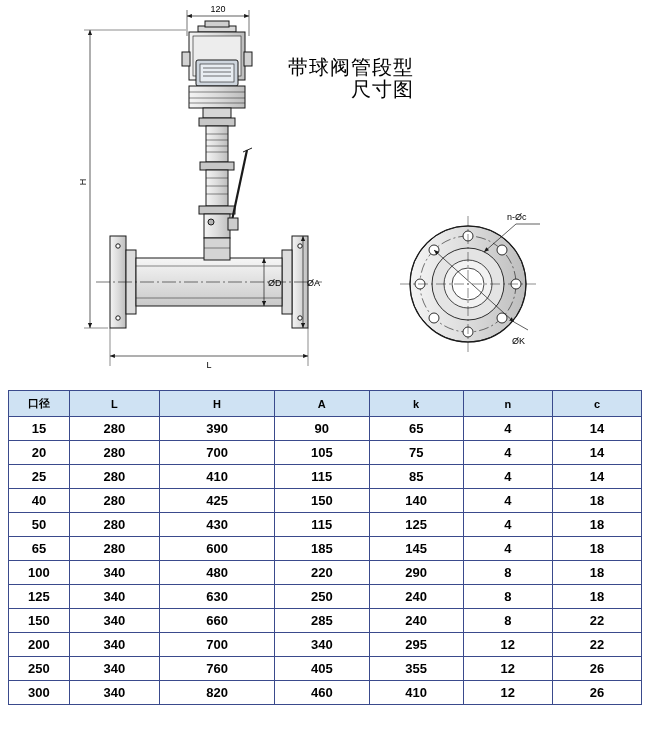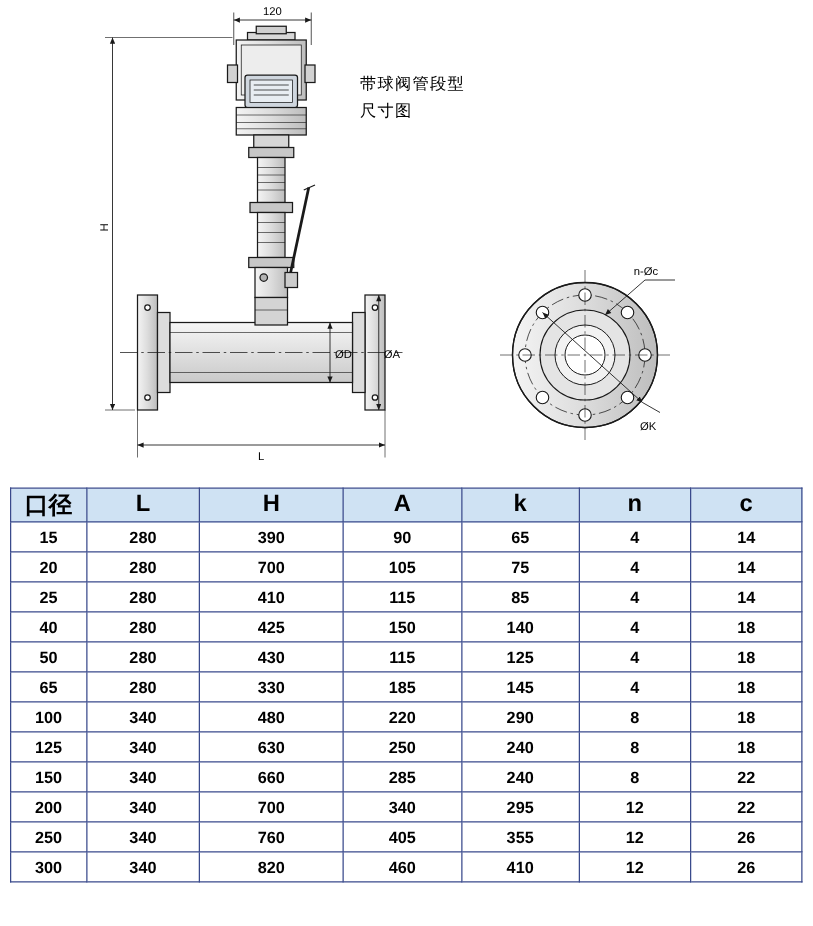--- a/index.html
+++ b/index.html
@@ -25,31 +25,31 @@
     width: 650px;
     height: 385px;
   }
   #drawing svg {
     display: block;
   }
   .title-cn {
     position: absolute;
     left: 288px;
     top: 56px;
-    font-size: 13px;
+    font-size: 20px;
     color: #000;
     line-height: 22px;
     letter-spacing: 1px;
     white-space: nowrap;
   }
   .title-cn div {
     text-align: center;
   }
   .title-cn .line2 {
-    text-align: left;
+    text-align: right;
   }
   
   #table-wrap {
     position: absolute;
     left: 8px;
     top: 390px;
     width: 634px;
   }
   table.dim {
     border-collapse: collapse;
@@ -61,21 +61,21 @@
     text-align: center;
     font-size: 13px;
     font-weight: bold;
     color: #000;
     height: 23px;
     padding: 0;
   }
   table.dim thead th {
     background: #cfe2f3;
     height: 25px;
-    font-size: 19px;
+    font-size: 11px;
   }
   table.dim tbody td {
     background: #ffffff;
   }
   col.c0 { width: 58px; }
   col.c1 { width: 86px; }
   col.c2 { width: 110px; }
   col.c3 { width: 90px; }
   col.c4 { width: 90px; }
   col.c5 { width: 85px; }
@@ -318,21 +318,21 @@
           <td>280</td>
           <td>430</td>
           <td>115</td>
           <td>125</td>
           <td>4</td>
           <td>18</td>
         </tr>
         <tr>
           <td>65</td>
           <td>280</td>
-          <td>330</td>
+          <td>600</td>
           <td>185</td>
           <td>145</td>
           <td>4</td>
           <td>18</td>
         </tr>
         <tr>
           <td>100</td>
           <td>340</td>
           <td>480</td>
           <td>220</td>

